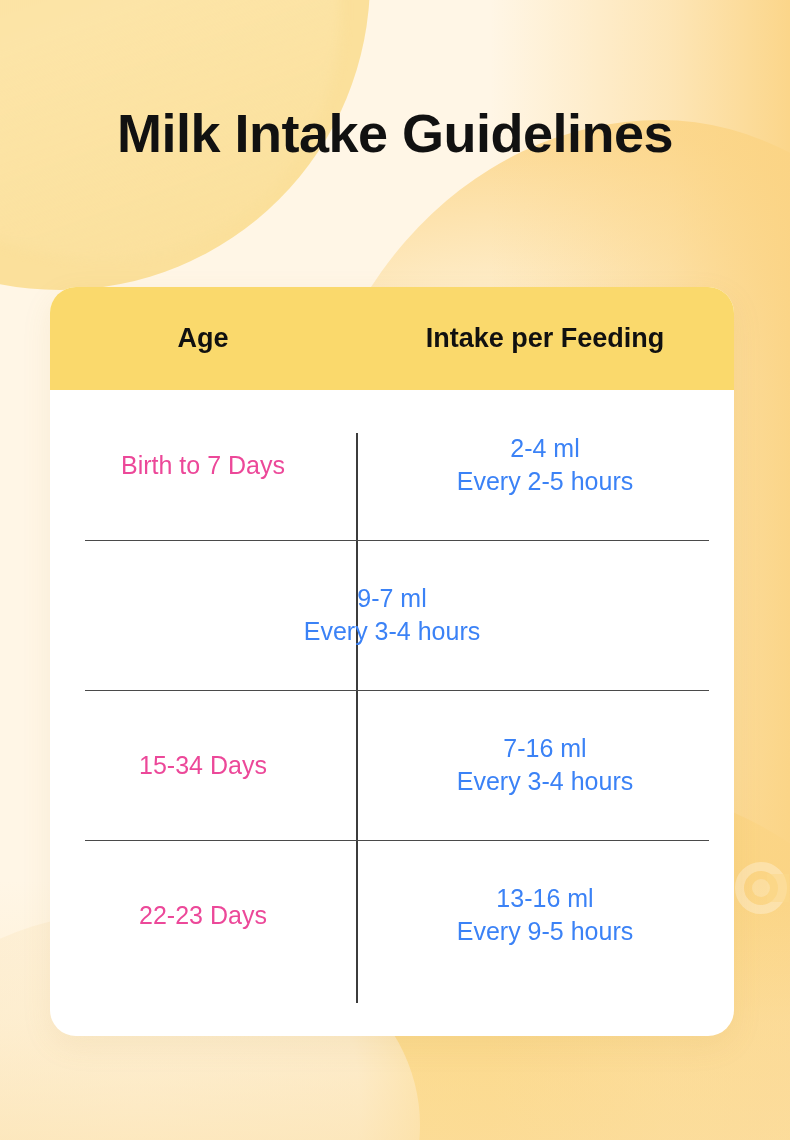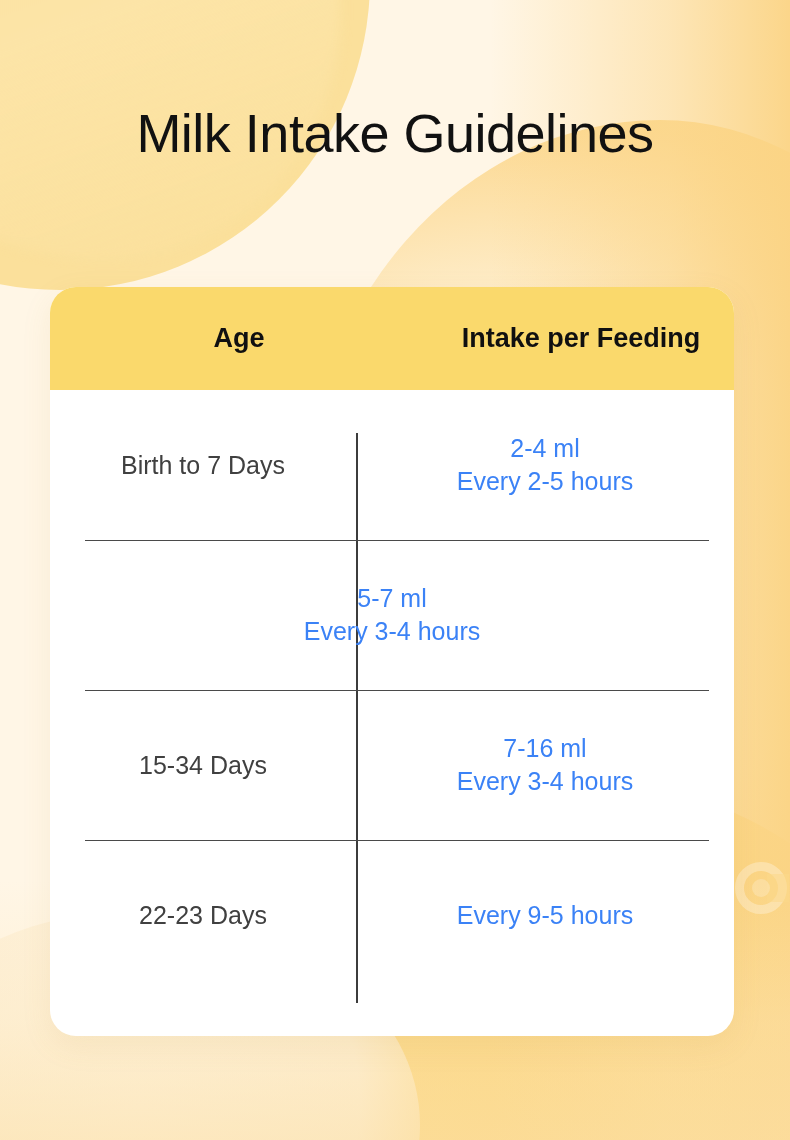--- a/index.html
+++ b/index.html
@@ -124,21 +124,21 @@
   }
 
   
   .title {
     position: absolute;
     left: 0;
     top: 104px;
     width: 790px;
     text-align: center;
     font-size: 54px;
-    font-weight: 400;
+    font-weight: 700;
     letter-spacing: -0.5px;
     color: #111111;
     line-height: 1.1;
     font-family: "Liberation Sans", sans-serif;
   }
 
   
   .card {
     position: absolute;
     left: 50px;
@@ -155,21 +155,20 @@
     height: 103px;
     background: #FAD96C;
     display: flex;
     align-items: center;
   }
   .th {
     font-size: 27px;
     font-weight: 700;
     color: #101010;
     text-align: center;
-    padding-left: 36px;
   }
   .th-age {
     width: 306px;
   }
   .th-amount {
     flex: 1;
   }
 
   .card-body {
     position: relative;
@@ -198,21 +197,21 @@
     right: 25px;
     top: 0;
     height: 1.3px;
     background: #4A4A4A;
   }
   .row-age {
     width: 306px;
     text-align: center;
     font-size: 25px;
     font-weight: 400;
-    color: #404040;
+    color: #ec4899;
   }
   .row-amount {
     flex: 1;
     text-align: center;
     font-size: 25px;
     font-weight: 400;
     color: #3b82f6;
     line-height: 1.32;
   }
   .row-amount .amt-line {
@@ -255,36 +254,37 @@
       <div class="row">
         <div class="row-age">Birth to 7 Days</div>
         <div class="row-amount">
           <span class="amt-line">2-4 ml</span>
           <span class="amt-line">Every 2-5 hours</span>
         </div>
       </div>
 
       <div class="row">
         <div class="row-amount">
-          <span class="amt-line">5-7 ml</span>
+          <span class="amt-line">9-7 ml</span>
           <span class="amt-line">Every 3-4 hours</span>
         </div>
       </div>
 
       <div class="row">
         <div class="row-age">15-34 Days</div>
         <div class="row-amount">
           <span class="amt-line">7-16 ml</span>
           <span class="amt-line">Every 3-4 hours</span>
         </div>
       </div>
 
       <div class="row">
         <div class="row-age">22-23 Days</div>
         <div class="row-amount">
+          <span class="amt-line">13-16 ml</span>
           <span class="amt-line">Every 9-5 hours</span>
         </div>
       </div>
 
     </div>
   </div>
 
 </div>
 
 </body></html>

